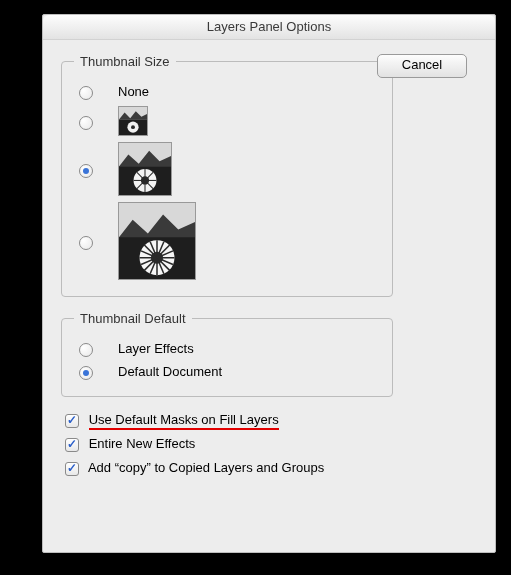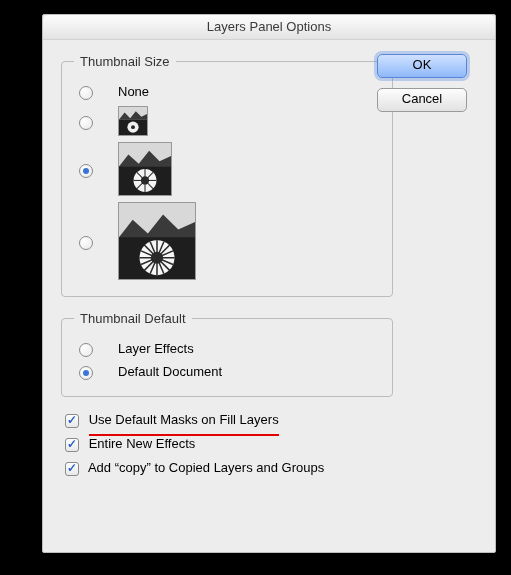--- a/index.html
+++ b/index.html
@@ -131,33 +131,32 @@
     background: linear-gradient(#cfe2ff, #8fb8f9);
     border-color: #5a85d6;
     box-shadow: 0 0 0 3px rgba(88,140,230,0.35);
   }
   .check-row {
     margin: 4px 0;
     font-size: 13px;
   }
   .underline-red {
     border-bottom: 2px solid #e20000;
-    padding-bottom: 7px;
+    padding-bottom: 1px;
   }
   label { cursor: pointer; }
 </style>
 </head>
 <body>
 
 <div class="dialog">
   <div class="titlebar">Layers Panel Options</div>
   <div class="content">
 
     <div class="side-col">
-      <div class="btn default">OK</div>
       <div class="btn">Cancel</div>
     </div>
 
     <div class="main-col">
 
       <fieldset>
         <legend>Thumbnail Size</legend>
 
         <div class="radio-row">
           <input type="radio" name="tsize" id="ts-none" style="">

